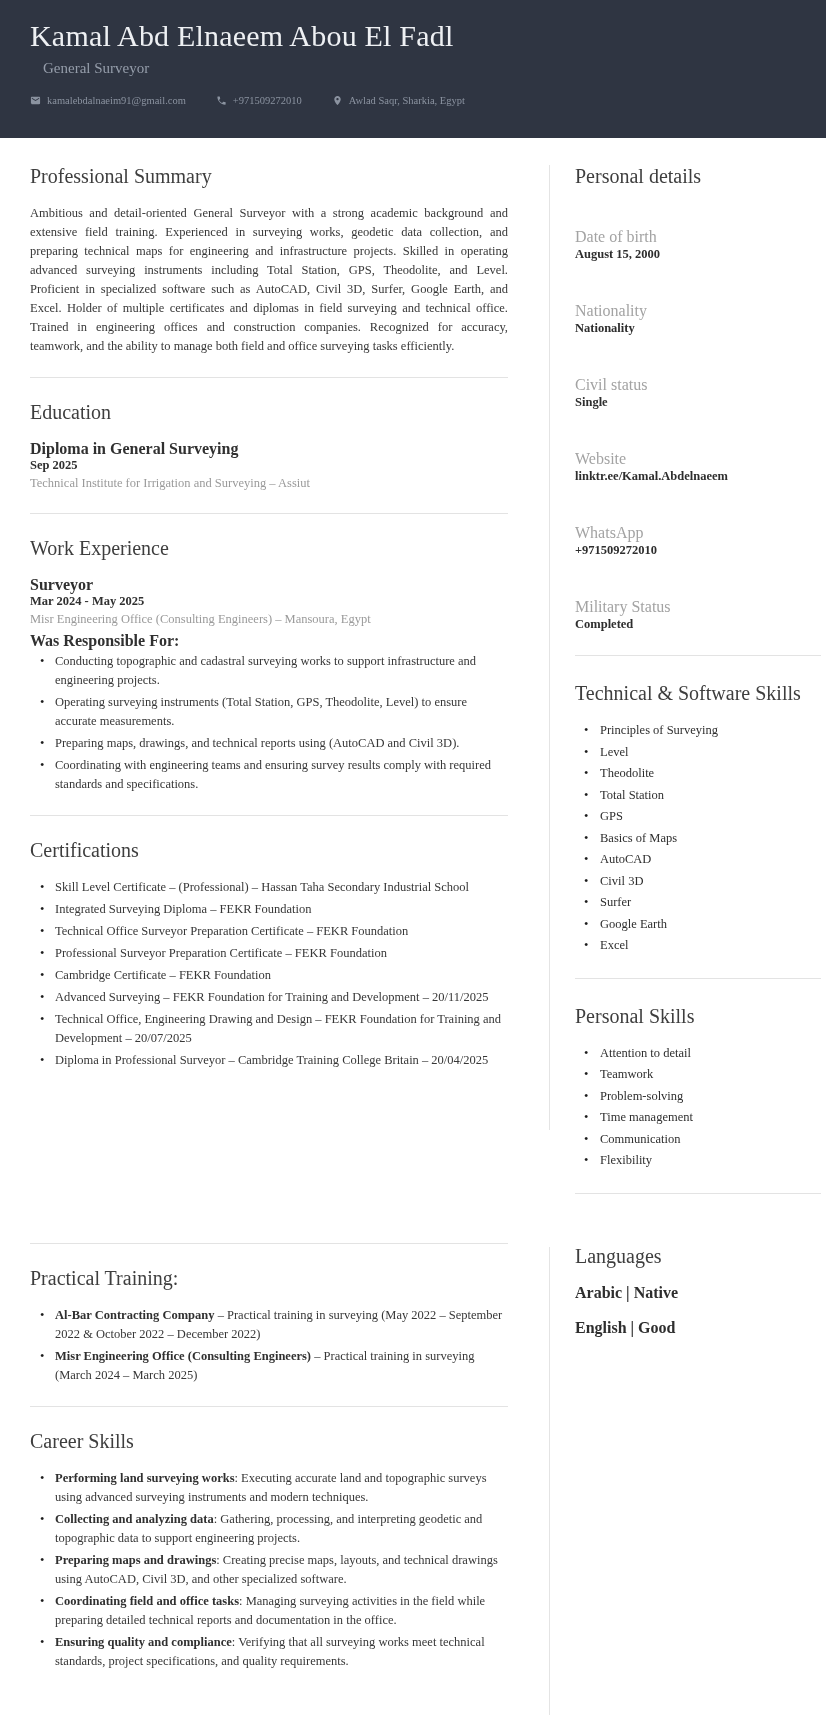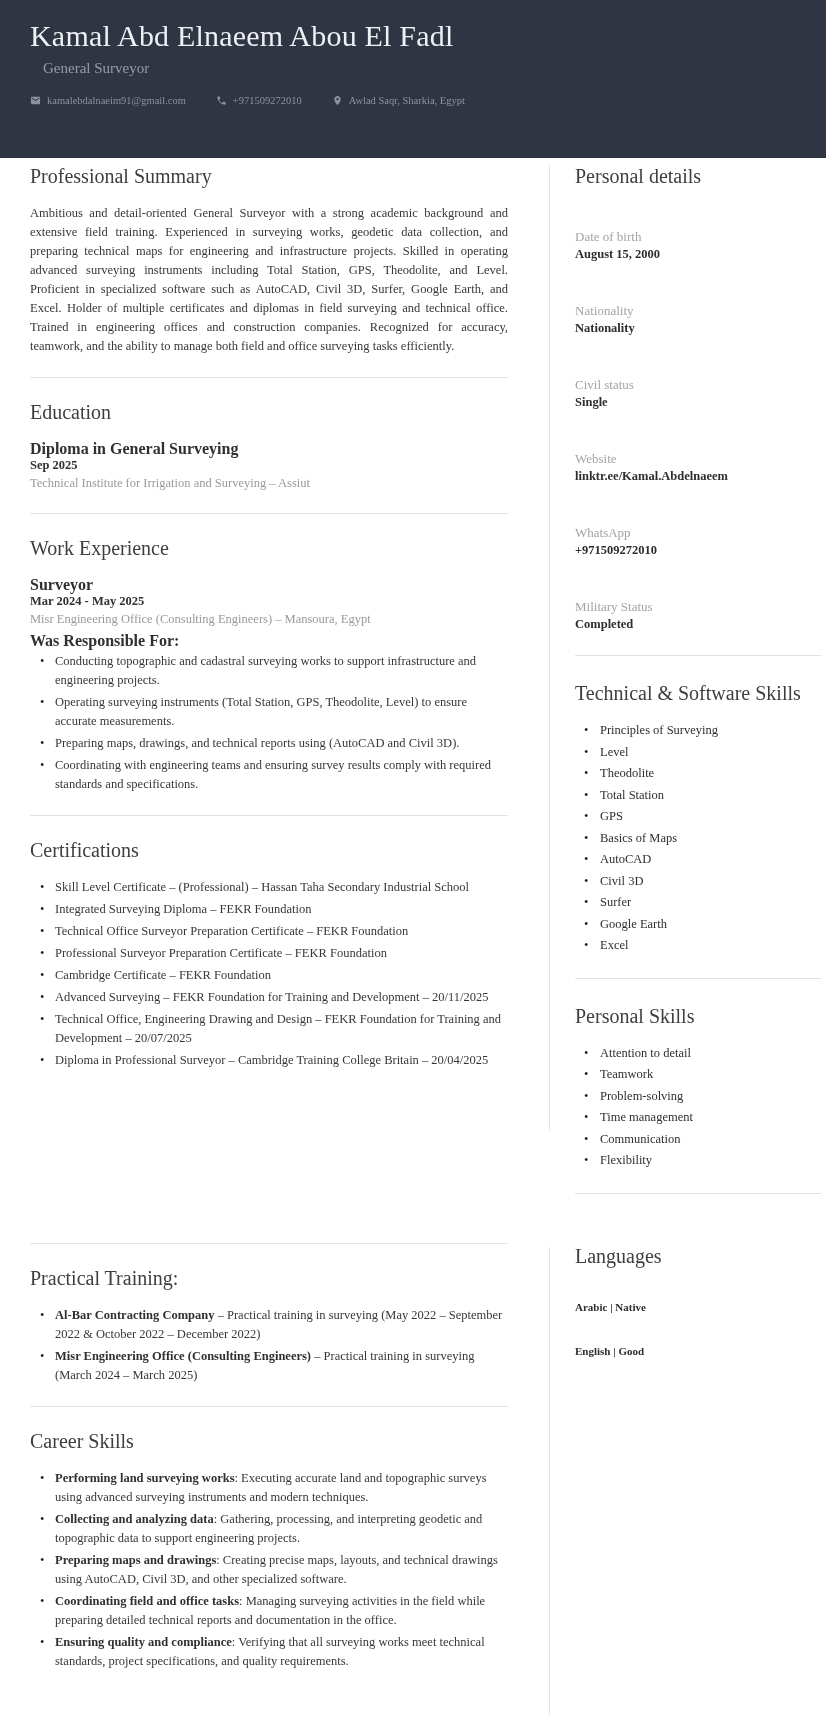--- a/index.html
+++ b/index.html
@@ -6,21 +6,21 @@
   .page{
     position:relative;
     width:826px;height:1722px;
     background:#ffffff;
     font-family:"Liberation Serif","DejaVu Serif",serif;
     color:#333;
     overflow:hidden;
   }
   
   .header{
-    position:absolute;left:0;top:0;width:826px;height:158px;
+    position:absolute;left:0;top:0;width:826px;height:138px;
     background:#2f3542;box-sizing:border-box;padding:18px 30px 18px 30px;
   }
   .name{font-size:30px;font-weight:400;color:#eef0f3;letter-spacing:.2px;line-height:36px;}
   .job-title{font-size:15px;color:#959daa;margin-top:6px;margin-left:13px;}
   .contact-row{margin-top:18px;display:flex;align-items:center;gap:30px;font-size:10.5px;color:#8b93a0;}
   .contact-item{display:flex;align-items:flex-end;gap:6px;}
   .contact-item svg{width:11px;height:11px;fill:#8b93a0;flex:0 0 auto;}
   
   .col-left-p1{position:absolute;left:30px;top:163px;width:478px;}
   .col-right-p1{position:absolute;left:575px;top:163px;width:246px;}
@@ -38,26 +38,26 @@
   ul{list-style:none;margin:0;padding:0;}
   ul.bullets li{position:relative;padding-left:25px;margin:0 0 3px 0;color:#373737;}
   ul.bullets li::before{content:"\2022";position:absolute;left:10px;top:0;color:#1c1c1c;}
   
   .row{display:flex;justify-content:space-between;align-items:baseline;flex-direction:column;}
   .row .date{font-size:12.5px;font-weight:700;color:#303030;white-space:nowrap;}
   .subline{font-size:12.5px;color:#9a9a9a;line-height:18px;margin:1px 0 4px 0;}
   .resp{font-size:16px;font-weight:700;color:#303030;margin:2px 0 2px 0;}
   
   .field{margin-bottom:16px;}
-  .field .label{font-size:13px;color:#a3a3a3;line-height:17px;margin-top:39px;}
+  .field .label{font-size:16px;color:#a3a3a3;line-height:17px;margin-top:39px;}
   .field .value{font-size:12.5px;font-weight:700;color:#2e2e2e;line-height:18px;}
   .side-rule{border-top:1px solid #e3e3e3;height:0;margin:22px 0 24px 0;}
   ul.side-bullets li{position:relative;padding-left:25px;margin:0 0 2px 0;color:#2e2e2e;font-size:12.5px;line-height:19.5px;}
   ul.side-bullets li::before{content:"\2022";position:absolute;left:9px;top:0;color:#1c1c1c;}
-  .lang-item{font-size:11px;font-weight:700;color:#2e2e2e;margin-bottom:17px;margin-top:32px;}
+  .lang-item{font-size:16px;font-weight:700;color:#2e2e2e;margin-bottom:17px;}
 </style>
 </head>
 <body>
 
 <div class="page">
 
   <div class="header">
     <div class="name">Kamal Abd Elnaeem Abou El Fadl</div>
     <div class="job-title">General Surveyor</div>
     <div class="contact-row">

